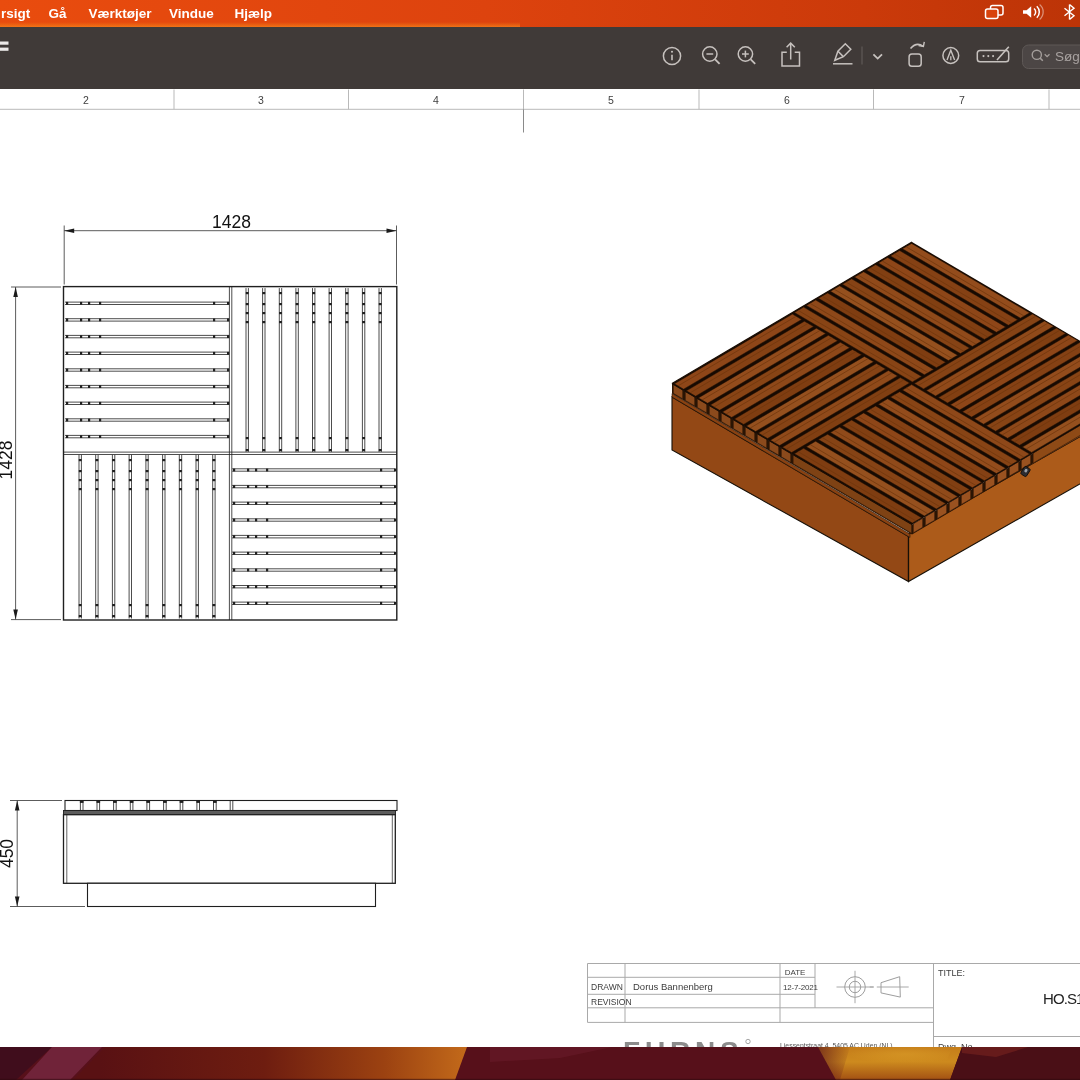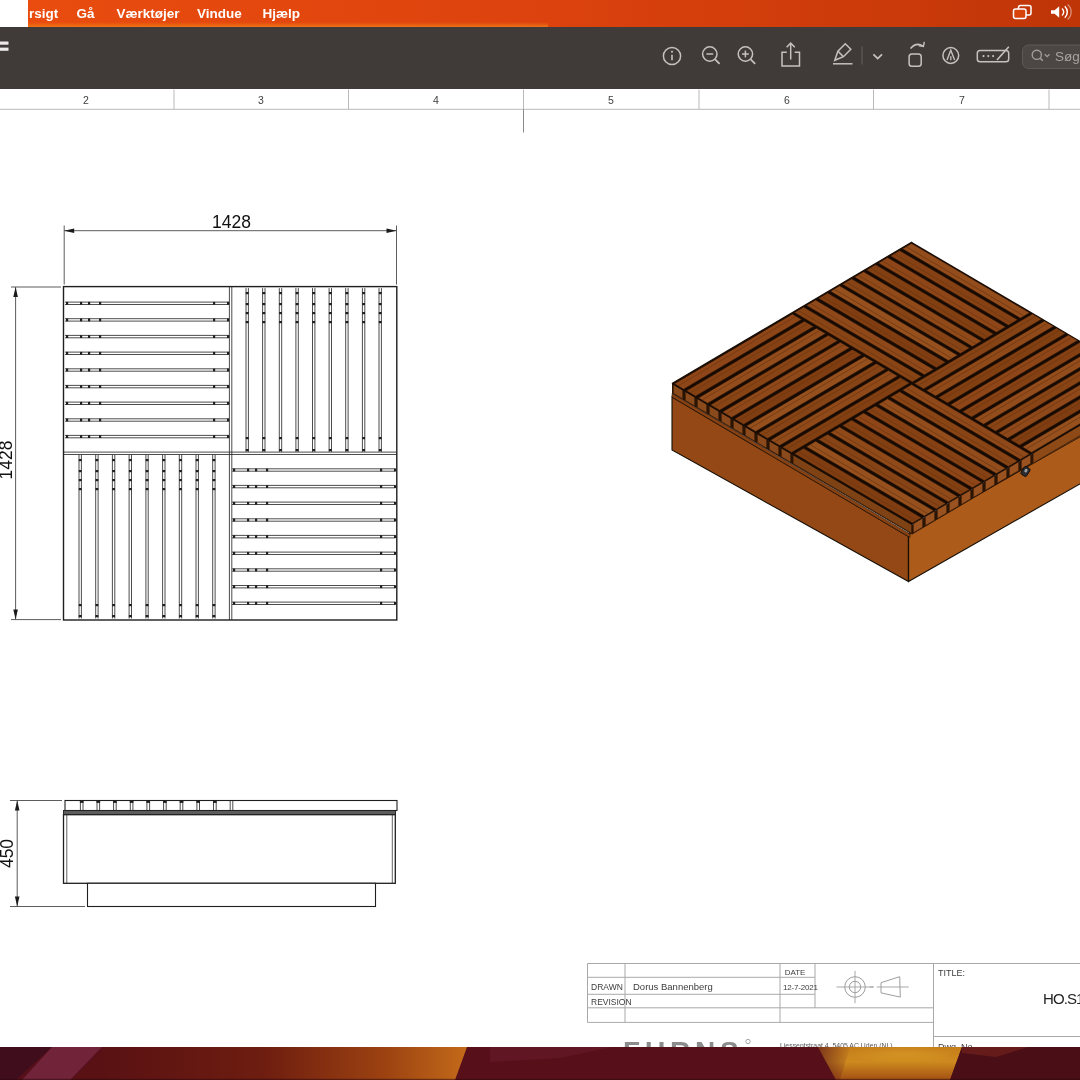--- a/index.html
+++ b/index.html
@@ -1,16 +1,16 @@
 <!DOCTYPE html>
 <html><head><meta charset="utf-8"><style>
 html,body{margin:0;padding:0;width:1080px;height:1080px;overflow:hidden;background:#fff;
 font-family:"Liberation Sans",sans-serif;}
 .abs{position:absolute;}
-#menubar{left:0;top:0;width:880px;height:27px;margin-left:28px;}
+#menubar{left:0;top:0;width:880px;height:27px;}
 #toolbar{left:0;top:27px;width:1080px;height:62px;background:#403a38;}
 #sheet{left:0;top:89px;width:1080px;height:958px;background:#fff;overflow:hidden;}
 #wall{left:0;top:1047px;width:1080px;height:33px;}
 </style></head>
 <body>
 <div class="abs" id="menubar"><svg width="1080" height="27" viewBox="0 0 1080 27">
       <rect x="0" y="0" width="1080" height="27" fill="url(#mbg)"></rect>
       <defs>
         <linearGradient id="mbg" x1="0" y1="0" x2="1" y2="0">
           <stop offset="0" stop-color="#e94c0e"></stop>

